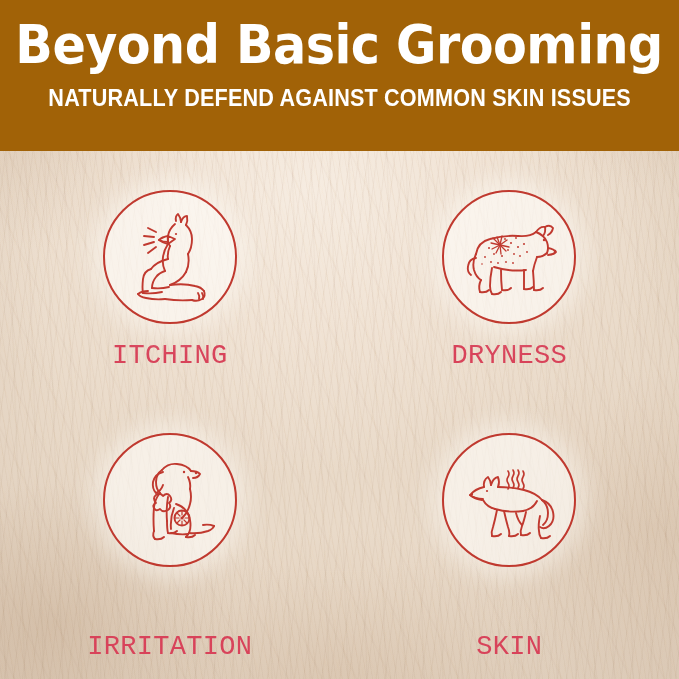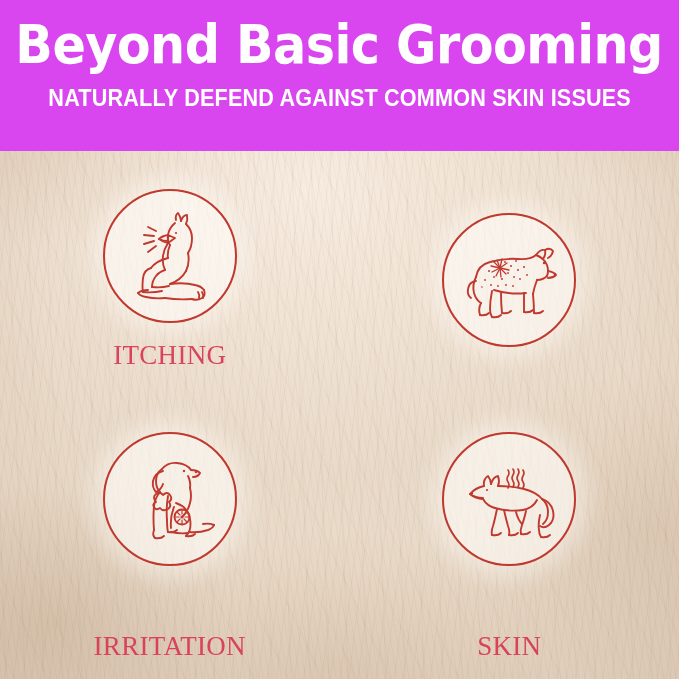--- a/index.html
+++ b/index.html
@@ -136,21 +136,21 @@
     border:2px solid #c0392f;
     background:rgba(255,253,250,.62);
     box-shadow:0 0 22px 12px rgba(255,253,249,.45);
     display:flex;align-items:center;justify-content:center;
     position:relative;
   }
   .circle svg{display:block;}
   .label{
     margin-top:17px;
     color:#d8435a;
-    font-family:Liberation Serif, serif;
+    font-family:Liberation Mono, monospace;
     font-weight:normal;
     font-size:27px;
     letter-spacing:.3px;
     white-space:nowrap;
   }
 </style>
 </head>
 <body>
 
 <div id="poster">
@@ -161,21 +161,21 @@
     <i class="s1"></i>
       <i class="s2"></i>
       <i class="s3"></i>
     <i class="s4"></i>
       <i class="s5"></i>
       <i class="s6"></i>
   </div>
   <div class="fur-top-soft"></div>
   <div class="fur-vignette"></div>
 
-  <div class="header" style="background:#d946ef">
+  <div class="header" style="background:#a16207">
     <div class="header-title">Beyond Basic Grooming</div>
     <div class="header-sub">NATURALLY DEFEND AGAINST COMMON SKIN ISSUES</div>
   </div>
 
   <div class="grid">
 
     <div class="cell r1">
       <div class="circle">
         <svg width="104" height="104" viewBox="0 0 104 104" fill="none" stroke="#c0392f" stroke-width="1.9" stroke-linecap="round" stroke-linejoin="round">
 
@@ -284,20 +284,21 @@
               <circle cx="35" cy="58" r=".9"></circle>
             <circle cx="42" cy="59" r=".9"></circle>
               <circle cx="50" cy="58" r=".9"></circle>
             <circle cx="57" cy="59" r=".9"></circle>
               <circle cx="26" cy="60" r=".8"></circle>
             <circle cx="49" cy="35" r=".9"></circle>
               <circle cx="60" cy="34" r=".9"></circle>
           </g>
         </svg>
       </div>
+      <div class="label">DRYNESS</div>
     </div>
 
     <div class="cell r2">
       <div class="circle">
         <svg width="104" height="104" viewBox="0 0 104 104" fill="none" stroke="#c0392f" stroke-width="1.9" stroke-linecap="round" stroke-linejoin="round">
 
           <path d="M44 22 q6 -7 15 -6 q10 1 14 7"></path>
           <path d="M73 23 q6 0 9 3 q-2 4 -7 4"></path>
           <circle cx="78" cy="25" r="1.2" fill="#c0392f" stroke="none"></circle>
           <path d="M44 22 q-6 4 -6 12 q0 7 4 11"></path>

